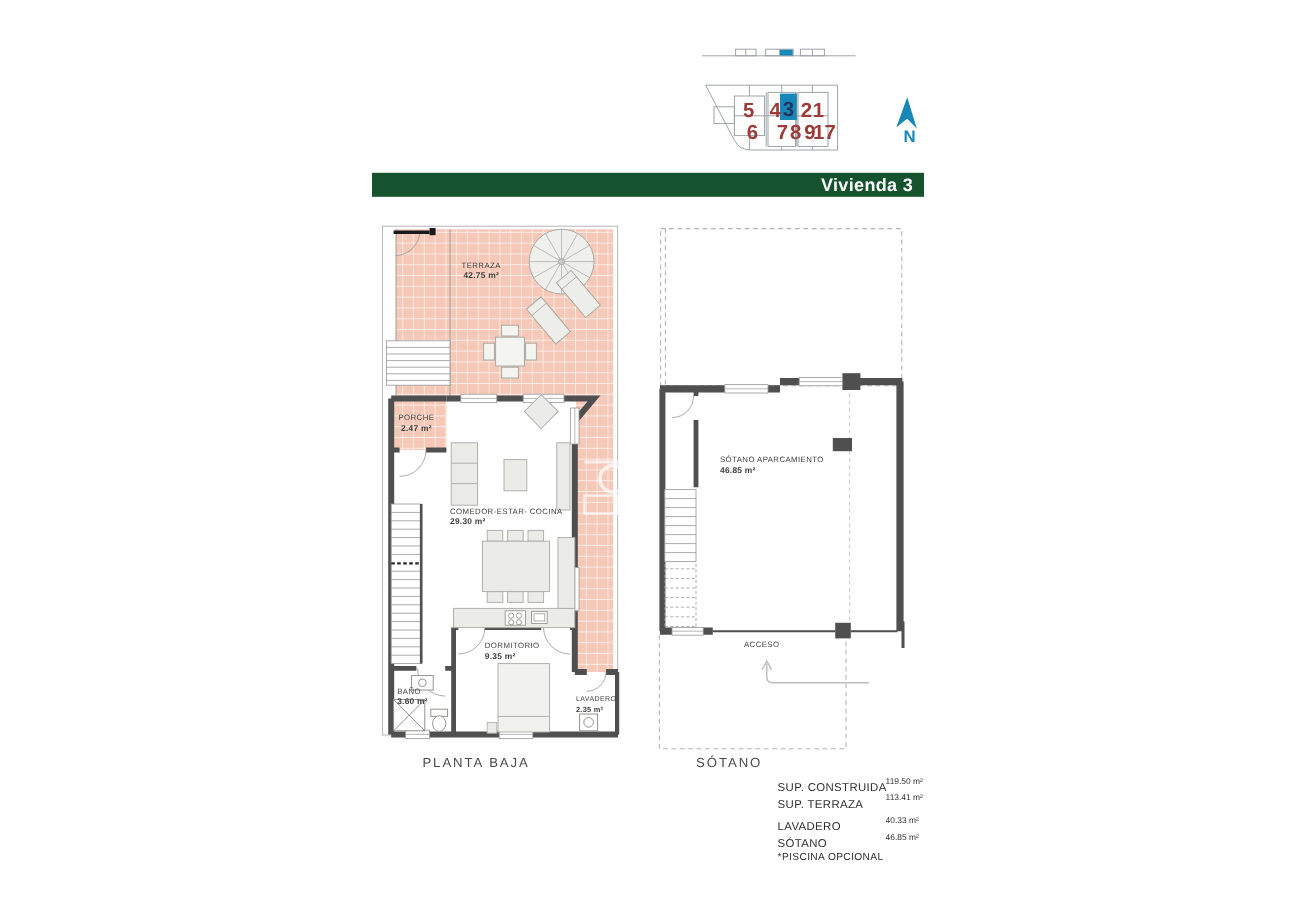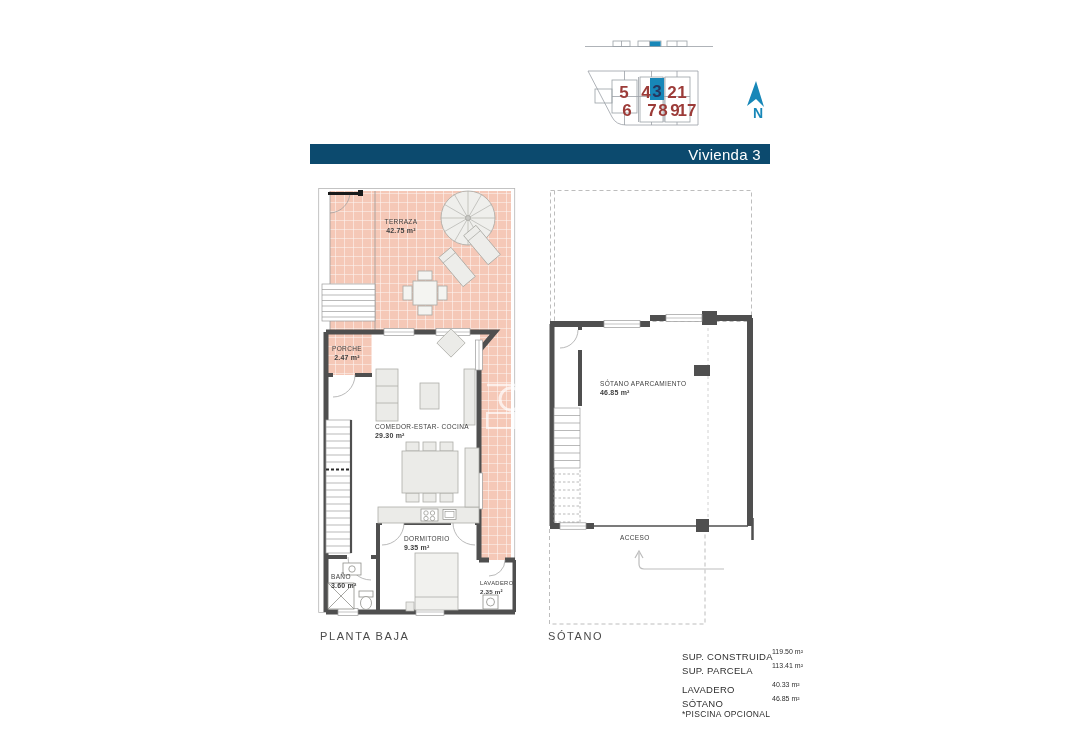--- a/index.html
+++ b/index.html
@@ -6,34 +6,34 @@
   #canvas{position:relative;width:1080px;height:750px;background:#ffffff;overflow:hidden;
           font-family:"Liberation Sans",sans-serif;color:#3d3d3d;}
   
   .siteplan{position:absolute;}
   .unit-num{position:absolute;transform:translate(-50%,-50%);font-weight:bold;font-size:17px;
             color:#9c3b38;letter-spacing:0;line-height:1;}
   .unit-num.hl{color:#26355e;}
   .unit-hl-rect{position:absolute;background:#1787b8;}
   .north-n{position:absolute;transform:translate(-50%,-50%);font-weight:bold;font-size:14px;color:#1787b8;}
   
-  .titlebar{position:absolute;background:#0c4a6e;display:flex;align-items:center;justify-content:flex-end;}
+  .titlebar{position:absolute;background:#14532d;display:flex;align-items:center;justify-content:flex-end;font-weight:bold;}
   .titlebar span{color:#ffffff;font-size:15px;padding-right:9px;letter-spacing:.3px;}
   
   .plan{position:absolute;}
   .plan svg{position:absolute;left:0;top:0;}
   .room-label{position:absolute;line-height:1.3;color:#3d3d3d;}
   .room-label.center{text-align:center;}
   .room-name{font-size:6.5px;letter-spacing:.35px;white-space:nowrap;}
   .room-area{font-size:7px;font-weight:bold;letter-spacing:.2px;}
   .room-label.tiny .room-name{font-size:5.8px;}
   .room-label.tiny .room-area{font-size:6.2px;}
-  .plan-caption{position:absolute;font-size:11px;letter-spacing:1.6px;color:#4a4a4a;white-space:nowrap;}
+  .plan-caption{position:absolute;font-size:11px;letter-spacing:1.6px;color:#4a4a4a;white-space:nowrap;margin-left:32px;}
   
-  .summary{position:absolute;margin-left:34px;}
+  .summary{position:absolute;}
   .summary .row{position:absolute;left:0;width:130px;height:12px;}
   .summary .row .lbl{font-size:9.5px;letter-spacing:.3px;color:#2f2f2f;white-space:nowrap;}
   .summary .row .val{position:absolute;left:90px;top:1.5px;font-size:7px;color:#2f2f2f;white-space:nowrap;}
   .summary .footnote{position:absolute;left:0;font-size:8.5px;font-weight:normal;letter-spacing:.3px;color:#2f2f2f;white-space:nowrap;}
 </style>
 </head>
 <body>
 
 <div id="canvas">
 
@@ -341,21 +341,21 @@
 
   <span class="plan-caption" style="left:320px;top:630px">PLANTA BAJA</span>
   <span class="plan-caption" style="left:548px;top:630px">SÓTANO</span>
 
   <div class="summary" style="left:648px;top:646px;width:130px;height:90px">
     <div class="row" style="top:0px">
       <span class="lbl">SUP. CONSTRUIDA</span>
       <span class="val">119.50 m²</span>
     </div>
     <div class="row" style="top:14px">
-      <span class="lbl">SUP. PARCELA</span>
+      <span class="lbl">SUP. TERRAZA</span>
       <span class="val">113.41 m²</span>
     </div>
     <div class="row" style="top:33px">
       <span class="lbl">LAVADERO</span>
       <span class="val">40.33 m²</span>
     </div>
     <div class="row" style="top:47px">
       <span class="lbl">SÓTANO</span>
       <span class="val">46.85 m²</span>
     </div>

